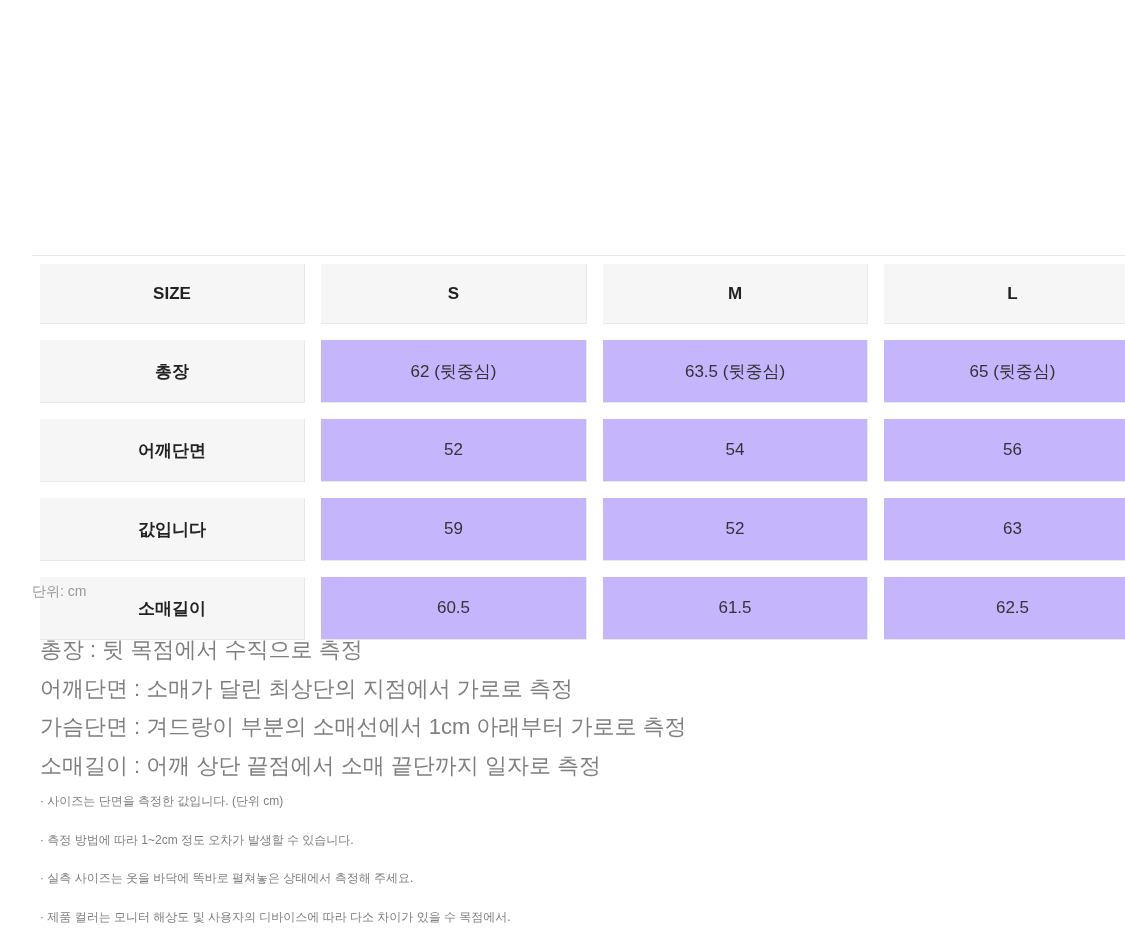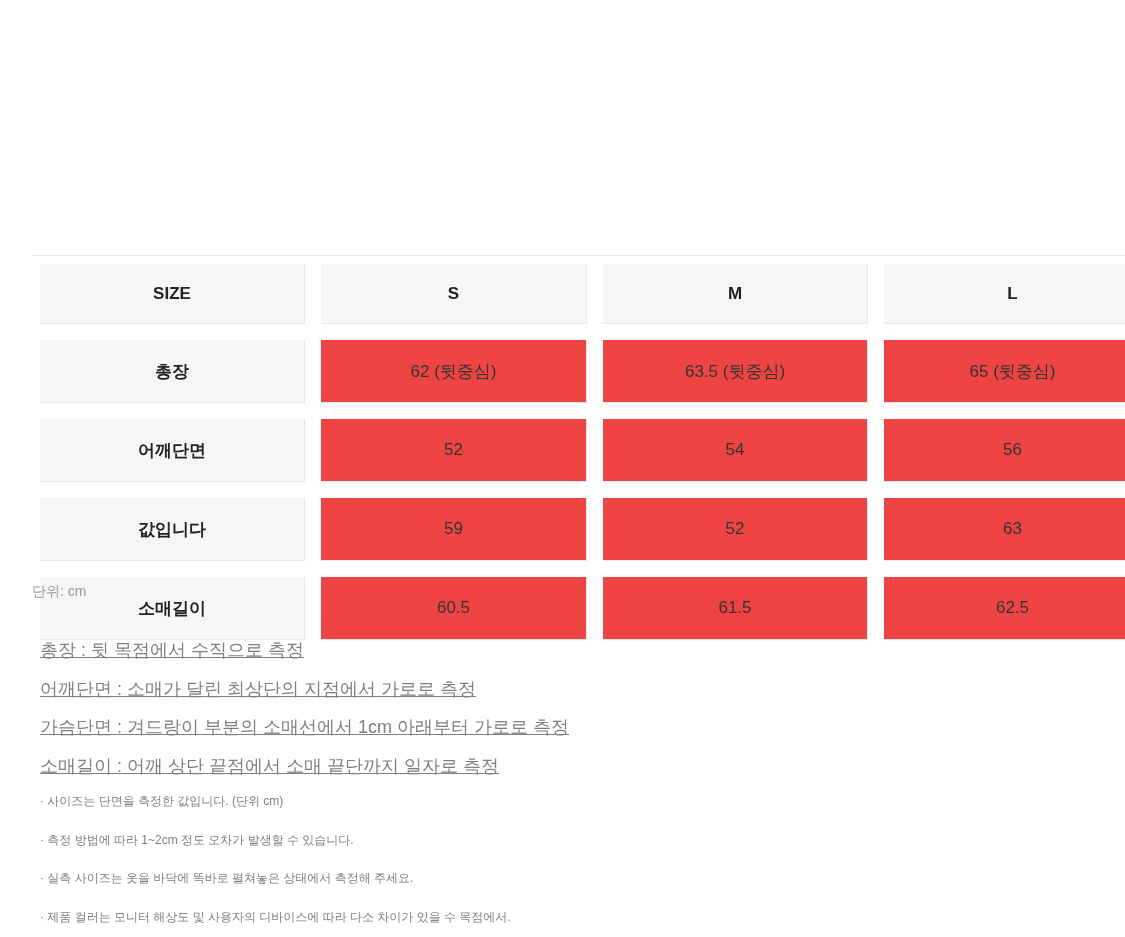--- a/index.html
+++ b/index.html
@@ -27,40 +27,40 @@
     width:1118px;
     border-top:1px solid var(--table-border);
     border-right:1px solid var(--table-border);
     display:grid;
     grid-template-columns:281px 282px 281px 273px;
   }
   .cell{
     display:flex;align-items:center;justify-content:center;
     border-bottom:1px solid var(--table-border);
     font-size:17px;color:var(--value-text);
-    background:#ef4444;height:63px;text-align:center;
+    background:#c4b5fd;height:63px;text-align:center;
   }
   .cell.v{border-right:1px solid var(--table-border);}
   .cell.head{
     height:60px;background:var(--table-header-bg);
     font-weight:bold;color:var(--heading-text);
   }
   .cell.rowlabel{
     background:var(--table-header-bg);
     font-weight:bold;color:var(--heading-text);
   }
 
   
   .unit-note{
     position:absolute;top:551px;left:0;
     font-size:14px;color:var(--unit-text);
   }
   .guide{
     position:absolute;top:595px;left:0;
-    font-size:18px;line-height:30.5px;color:var(--muted-text);text-decoration:underline;
+    font-size:22px;line-height:30.5px;color:var(--muted-text);
   }
   .notes{
     position:absolute;top:746px;left:0;
     font-size:12px;line-height:30.5px;color:var(--muted-text);
   }
   .guide div,.notes div{white-space:nowrap;}
 
   
   .next-table-top{
     position:absolute;left:0;bottom:0;width:1125px;height:8px;

